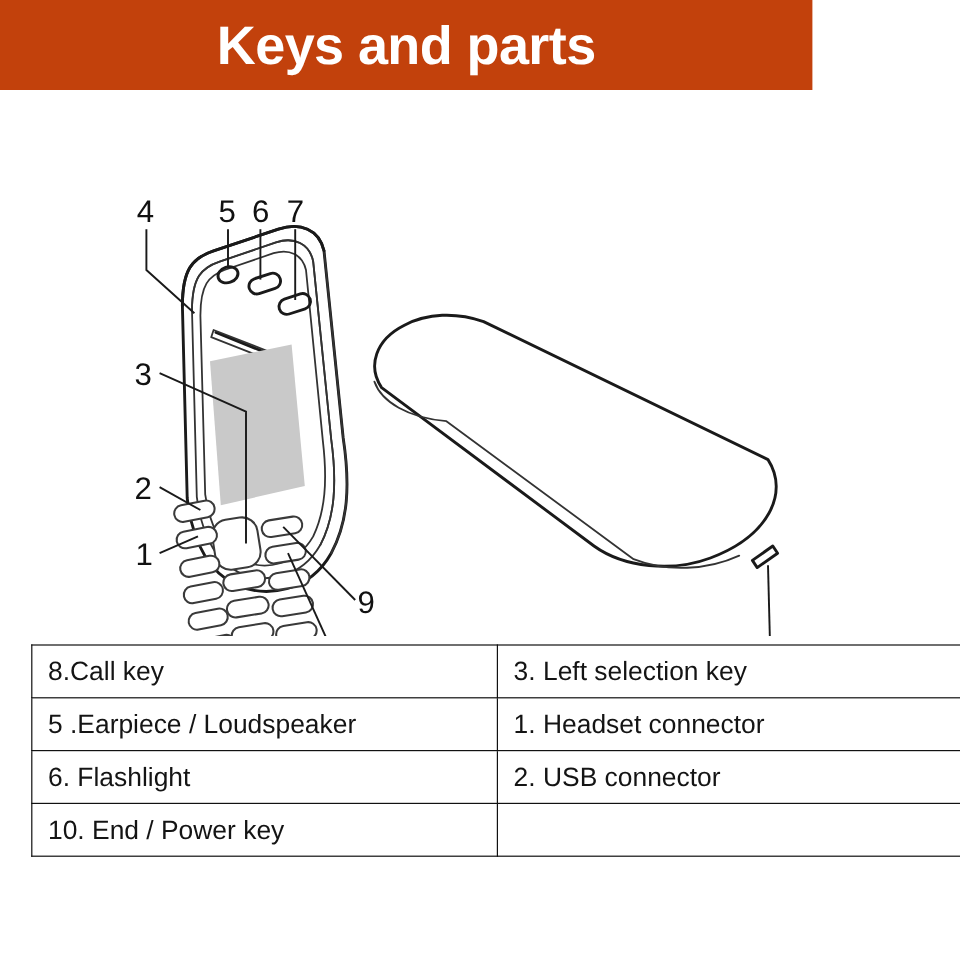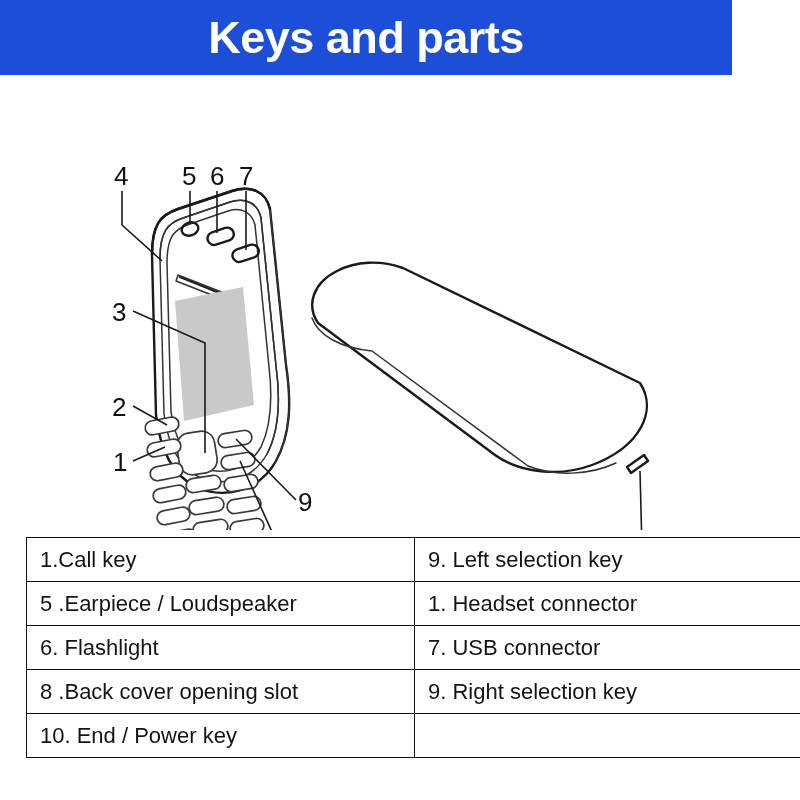--- a/index.html
+++ b/index.html
@@ -14,23 +14,23 @@
     font-family: "Liberation Sans", sans-serif;
     overflow: hidden;
     position: relative;
   }
 
   
   #header-banner {
     position: absolute;
     left: 0;
     top: 0;
-    width: 732px;
+    width: 677px;
     height: 75px;
-    background: #1d4ed8;
+    background: #c2410c;
     display: flex;
     align-items: center;
     justify-content: center;
   }
   #header-title {
     color: #ffffff;
     font-size: 45px;
     font-weight: bold;
     letter-spacing: -0.5px;
     line-height: 1;
@@ -226,33 +226,29 @@
       <text class="num" x="298" y="436">9</text>
       <text class="num" x="295" y="523">10</text>
       <text class="num" x="634" y="528">8</text>
     </g>
   </svg>
 </div>
 
 <table id="legend-table">
   <tbody>
     <tr>
-      <td class="col-left">1.Call key</td>
-      <td class="col-right">9. Left selection key</td>
+      <td class="col-left">8.Call key</td>
+      <td class="col-right">3. Left selection key</td>
     </tr>
     <tr>
       <td class="col-left">5 .Earpiece / Loudspeaker</td>
       <td class="col-right">1. Headset connector</td>
     </tr>
     <tr>
       <td class="col-left">6. Flashlight</td>
-      <td class="col-right">7. USB connector</td>
-    </tr>
-    <tr>
-      <td class="col-left">8 .Back cover opening slot</td>
-      <td class="col-right">9. Right selection key</td>
+      <td class="col-right">2. USB connector</td>
     </tr>
     <tr>
       <td class="col-left">10. End / Power key</td>
       <td class="col-right empty-cell"></td>
     </tr>
   </tbody>
 </table>
 
 </body></html>

